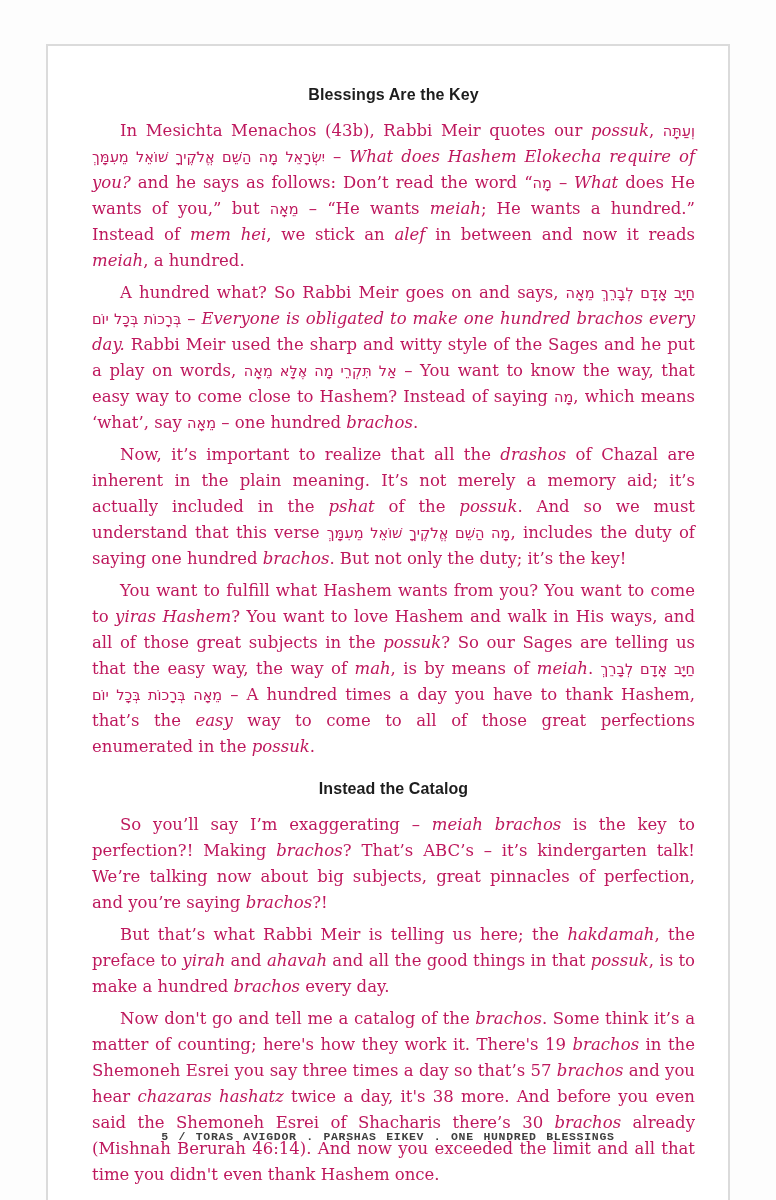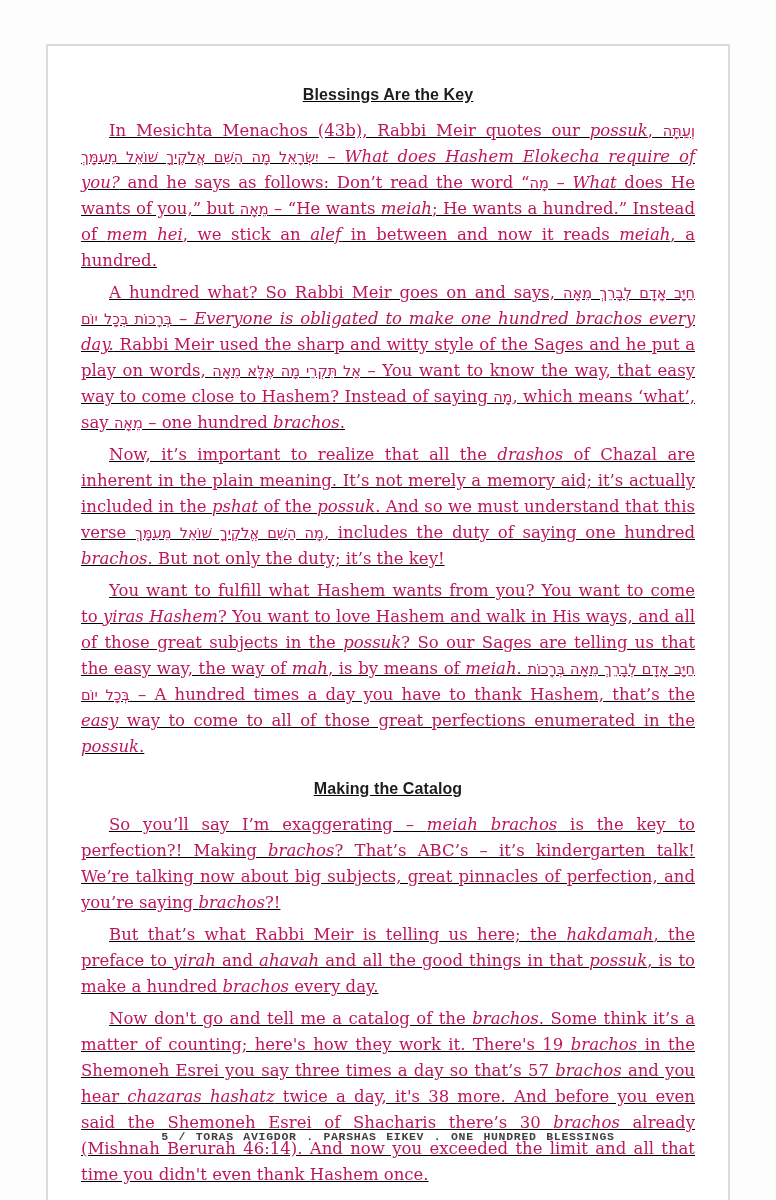--- a/index.html
+++ b/index.html
@@ -15,22 +15,21 @@
     position: absolute;
     left: 46px;
     top: 44px;
     width: 684px;
     height: 1200px;
     box-sizing: border-box;
     background: #ffffff;
     border: 2px solid #dbdbdb;
   }
   .content {
-    padding: 20px 33px 0 33px;
-    text-decoration: underline;
+    padding: 20px 33px 0 44px;
   }
   .section-heading {
     font-family: "Liberation Sans", sans-serif;
     font-weight: bold;
     font-size: 16px;
     line-height: 22px;
     color: #1d1d1d;
     text-align: center;
     letter-spacing: 0.1px;
     margin: 18px 0 12px 0;
@@ -69,19 +68,19 @@
 </head>
 <body>
 
 <main class="page">
   <div class="content">
     <h1 class="section-heading">Blessings Are the Key</h1>
     <p class="body-para"><span class="run-normal">In Mesichta Menachos (43b), Rabbi Meir quotes our </span><span class="run-italic">possuk</span><span class="run-normal">, </span><span class="run-hebrew" dir="rtl" lang="he">וְעַתָּה יִשְׂרָאֵל מָה הַשֵּׁם אֱלֹקֶיךָ שׁוֹאֵל מֵעִמָּךְ</span><span class="run-normal"> – </span><span class="run-italic">What does Hashem Elokecha require of you?</span><span class="run-normal"> and he says as follows: Don’t read the word “</span><span class="run-hebrew" dir="rtl" lang="he">מָה</span><span class="run-normal"> – </span><span class="run-italic">What</span><span class="run-normal"> does He wants of you,” but </span><span class="run-hebrew" dir="rtl" lang="he">מֵאָה</span><span class="run-normal"> – “He wants </span><span class="run-italic">meiah</span><span class="run-normal">; He wants a hundred.” Instead of </span><span class="run-italic">mem hei</span><span class="run-normal">, we stick an </span><span class="run-italic">alef</span><span class="run-normal"> in between and now it reads </span><span class="run-italic">meiah</span><span class="run-normal">, a hundred.</span></p>
     <p class="body-para"><span class="run-normal">A hundred what? So Rabbi Meir goes on and says, </span><span class="run-hebrew" dir="rtl" lang="he">חַיָּב אָדָם לְבָרֵךְ מֵאָה בְּרָכוֹת בְּכָל יוֹם</span><span class="run-normal"> – </span><span class="run-italic">Everyone is obligated to make one hundred brachos every day.</span><span class="run-normal"> Rabbi Meir used the sharp and witty style of the Sages and he put a play on words, </span><span class="run-hebrew" dir="rtl" lang="he">אַל תִּקְרֵי מָה אֶלָּא מֵאָה</span><span class="run-normal"> – You want to know the way, that easy way to come close to Hashem? Instead of saying </span><span class="run-hebrew" dir="rtl" lang="he">מָה</span><span class="run-normal">, which means ‘what’, say </span><span class="run-hebrew" dir="rtl" lang="he">מֵאָה</span><span class="run-normal"> – one hundred </span><span class="run-italic">brachos</span><span class="run-normal">.</span></p>
     <p class="body-para"><span class="run-normal">Now, it’s important to realize that all the </span><span class="run-italic">drashos</span><span class="run-normal"> of Chazal are inherent in the plain meaning. It’s not merely a memory aid; it’s actually included in the </span><span class="run-italic">pshat</span><span class="run-normal"> of the </span><span class="run-italic">possuk</span><span class="run-normal">. And so we must understand that this verse </span><span class="run-hebrew" dir="rtl" lang="he">מָה הַשֵּׁם אֱלֹקֶיךָ שׁוֹאֵל מֵעִמָּךְ</span><span class="run-normal">, includes the duty of saying one hundred </span><span class="run-italic">brachos</span><span class="run-normal">. But not only the duty; it’s the key!</span></p>
     <p class="body-para"><span class="run-normal">You want to fulfill what Hashem wants from you? You want to come to </span><span class="run-italic">yiras Hashem</span><span class="run-normal">? You want to love Hashem and walk in His ways, and all of those great subjects in the </span><span class="run-italic">possuk</span><span class="run-normal">? So our Sages are telling us that the easy way, the way of </span><span class="run-italic">mah</span><span class="run-normal">, is by means of </span><span class="run-italic">meiah</span><span class="run-normal">. </span><span class="run-hebrew" dir="rtl" lang="he">חַיָּב אָדָם לְבָרֵךְ מֵאָה בְּרָכוֹת בְּכָל יוֹם</span><span class="run-normal"> – A hundred times a day you have to thank Hashem, that’s the </span><span class="run-italic">easy</span><span class="run-normal"> way to come to all of those great perfections enumerated in the </span><span class="run-italic">possuk</span><span class="run-normal">.</span></p>
-    <h1 class="section-heading">Making the Catalog</h1>
+    <h1 class="section-heading">Instead the Catalog</h1>
     <p class="body-para"><span class="run-normal">So you’ll say I’m exaggerating – </span><span class="run-italic">meiah brachos</span><span class="run-normal"> is the key to perfection?! Making </span><span class="run-italic">brachos</span><span class="run-normal">? That’s ABC’s – it’s kindergarten talk! We’re talking now about big subjects, great pinnacles of perfection, and you’re saying </span><span class="run-italic">brachos</span><span class="run-normal">?!</span></p>
     <p class="body-para"><span class="run-normal">But that’s what Rabbi Meir is telling us here; the </span><span class="run-italic">hakdamah</span><span class="run-normal">, the preface to </span><span class="run-italic">yirah</span><span class="run-normal"> and </span><span class="run-italic">ahavah</span><span class="run-normal"> and all the good things in that </span><span class="run-italic">possuk</span><span class="run-normal">, is to make a hundred </span><span class="run-italic">brachos</span><span class="run-normal"> every day.</span></p>
     <p class="body-para"><span class="run-normal">Now don't go and tell me a catalog of the </span><span class="run-italic">brachos</span><span class="run-normal">. Some think it’s a matter of counting; here's how they work it. There's 19 </span><span class="run-italic">brachos</span><span class="run-normal"> in the Shemoneh Esrei you say three times a day so that’s 57 </span><span class="run-italic">brachos</span><span class="run-normal"> and you hear </span><span class="run-italic">chazaras hashatz</span><span class="run-normal"> twice a day, it's 38 more. And before you even said the Shemoneh Esrei of Shacharis there’s 30 </span><span class="run-italic">brachos</span><span class="run-normal"> already (Mishnah Berurah 46:14). And now you exceeded the limit and all that time you didn't even thank Hashem once.</span></p>
   </div>
   <footer class="page-footer">5 / TORAS AVIGDOR . PARSHAS EIKEV . ONE HUNDRED BLESSINGS</footer>
 </main>
 
 </body></html>

